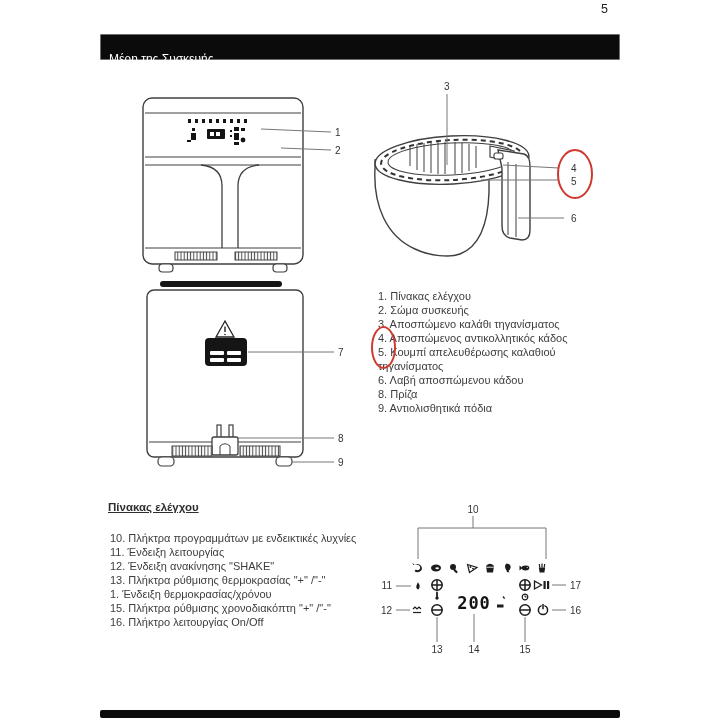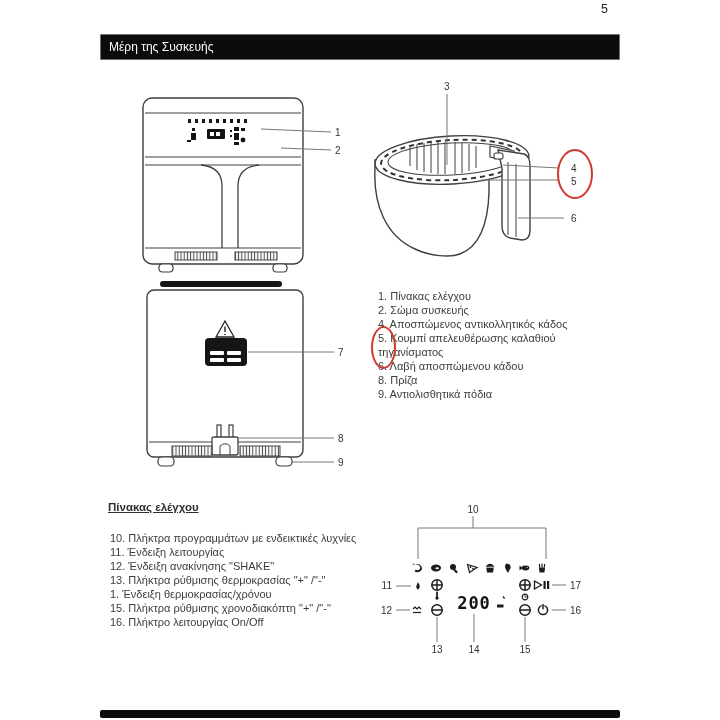--- a/index.html
+++ b/index.html
@@ -2,21 +2,21 @@
 <html><head>
 <meta charset="utf-8">
 <style>
   html,body{margin:0;padding:0;background:#fff;}
   .page{position:relative;width:720px;height:720px;background:#fff;overflow:hidden;
         font-family:"Liberation Sans","DejaVu Sans",sans-serif;color:#3d3d3d;}
   .abs{position:absolute;}
   .page-number{left:601px;top:2px;font-size:12.5px;color:#222;}
   .header-bar{left:100px;top:34px;width:520px;height:26px;background:#0b0b0b;
               border:1px solid #6e6e6e;box-sizing:border-box;border-radius:1px;}
-  .header-bar .title{color:#fff;font-size:12px;line-height:24px;padding-left:8px;display:block;}
+  .header-bar .title{color:#fff;font-size:12px;line-height:24px;padding-left:8px;display:block;margin-top:12px;}
   .footer-bar{left:100px;top:710px;width:520px;height:8px;background:#0b0b0b;border-radius:2px;}
   .list{font-size:11px;line-height:14px;}
   .list .li{white-space:nowrap;}
   .parts-list{left:378px;top:289px;width:330px;}
   .panel-list{left:110px;top:531px;width:335px;}
   .section-heading{left:108px;top:501px;font-size:11.5px;font-weight:bold;
                    text-decoration:underline;color:#2e2e2e;}
   .red-oval{position:absolute;left:-7px;top:37px;width:21px;height:39px;
             border:2px solid #cf3a30;border-radius:50%;}
   svg text{font-family:"Liberation Sans","DejaVu Sans",sans-serif;font-size:10px;fill:#333;}
@@ -179,20 +179,21 @@
     </g>
     <text x="208" y="78">7</text>
     <text x="208" y="164">8</text>
     <text x="208" y="188">9</text>
   </svg>
 
   <div class="abs list parts-list">
     <div class="red-oval"></div>
     <div class="li">1. Πίνακας ελέγχου</div>
     <div class="li">2. Σώμα συσκευής</div>
+    <div class="li">3. Αποσπώμενο καλάθι τηγανίσματος</div>
     <div class="li">4. Αποσπώμενος αντικολλητικός κάδος</div>
     <div class="li">5. Κουμπί απελευθέρωσης καλαθιού</div>
     <div class="li">τηγανίσματος</div>
     <div class="li">6. Λαβή αποσπώμενου κάδου</div>
     <div class="li">8. Πρίζα</div>
     <div class="li">9. Αντιολισθητικά πόδια</div>
   </div>
 
   <div class="abs section-heading">Πίνακας ελέγχου</div>
 

